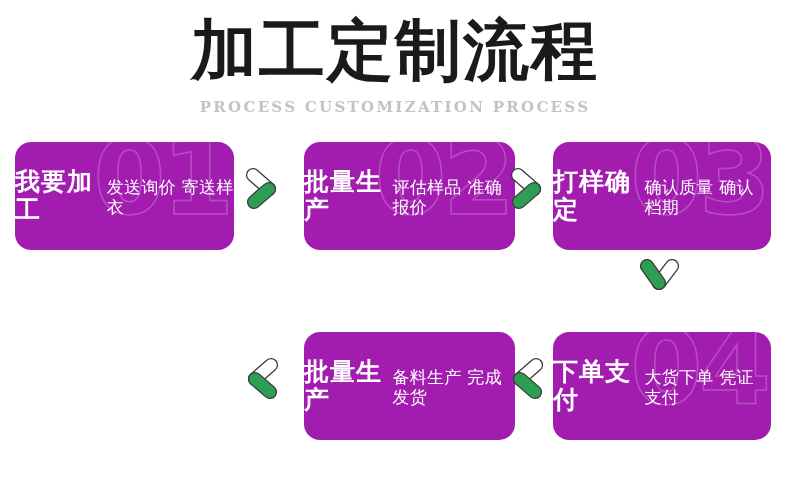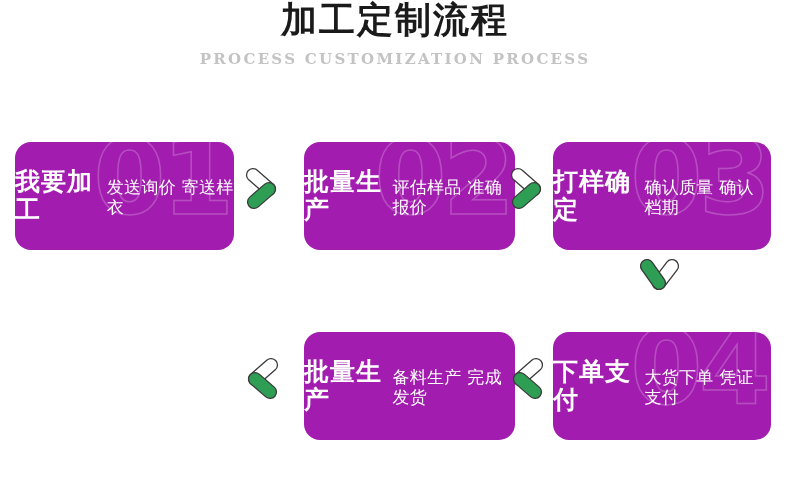--- a/index.html
+++ b/index.html
@@ -25,21 +25,22 @@
   
   .header {
     position: absolute;
     left: 0;
     top: 0;
     width: 790px;
     text-align: center;
   }
   .page-title {
     margin: 0;
-    font-size: 36px;
+    padding-top: 14px;
+    font-size: 66px;
     line-height: 1.12;
     font-weight: 700;
     color: #1a1a1a;
     letter-spacing: 2px;
     font-family: "DejaVu Sans", "Liberation Sans", sans-serif;
   }
   .page-subtitle {
     margin: 0;
     padding-top: 10px;
     font-size: 15px;

